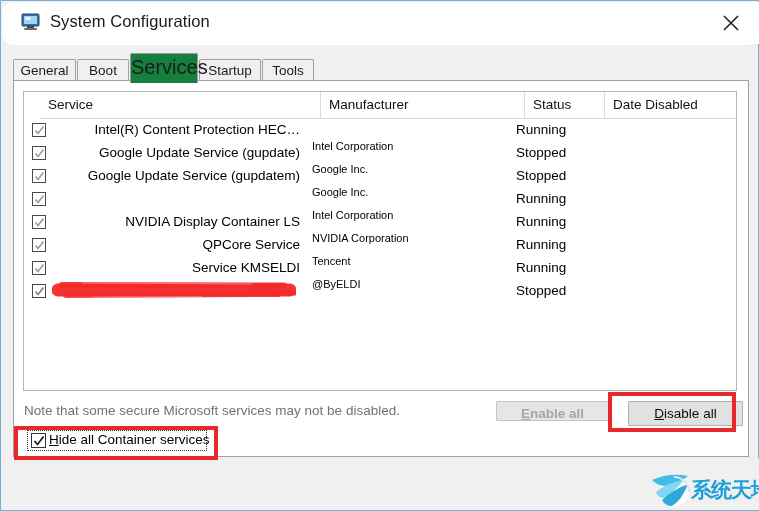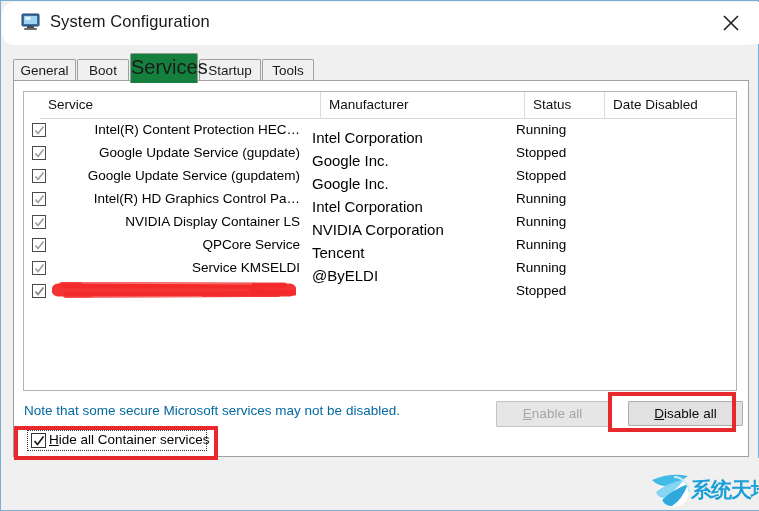--- a/index.html
+++ b/index.html
@@ -148,24 +148,24 @@
     position: absolute;
     left: 28px; top: 0;
     width: 248px; height: 23px;
     line-height: 22px;
     font-size: 13.5px;
     overflow: hidden;
     text-align: right;
   }
   .c-manu {
     position: absolute;
-    left: 288px; top: 8px;
+    left: 288px; top: 16px;
     width: 195px; height: 23px;
     line-height: 22px;
-    font-size: 15px;
+    font-size: 11px;
     overflow: hidden;
   }
   .c-status {
     position: absolute;
     left: 492px; top: 0;
     width: 70px; height: 23px;
     line-height: 22px;
     font-size: 13.5px;
   }
   .c-date {
@@ -181,21 +181,21 @@
     left: 28px; top: 1px;
     width: 244px; height: 18px;
     pointer-events: none;
   }
 
   
   #note {
     position: absolute;
     left: 10px; top: 322px;
     font-size: 13.5px;
-    color: #0369a1;
+    color: #737373;
     white-space: nowrap;
     text-align: center;
   }
   #hide-ms-wrap {
     position: absolute;
     left: 13px; top: 349px;
     height: 24px;
   }
   #hide-ms-focus {
     position: absolute;
@@ -228,21 +228,21 @@
     box-sizing: border-box;
     font-size: 13.5px;
     color: #0b0b0b;
     text-align: center;
     cursor: default;
     border-radius: 1px;
   }
   .btn.disabled { color: #a6a6a6; background:#e6e6e6; border-color:#c4c4c4; }
   .btn u { text-decoration: underline; }
 
-  #btn-enable-all { left: 482px; top: 320px; width: 113px; height: 26px; line-height: 23px; }
+  #btn-enable-all { left: 482px; top: 320px; width: 113px; height: 20px; line-height: 23px; font-weight: bold; }
   #btn-disable-all { left: 614px; top: 320px; width: 115px; height: 25px; line-height: 23px; }
 
   
   .redbox {
     position: absolute;
     border: 4px solid #e8282c;
     box-sizing: border-box;
     pointer-events: none;
   }
   #redbox-disable { left: 608px; top: 392px; width: 128px; height: 40px; }
@@ -374,21 +374,20 @@
           <span class="c-status">Stopped</span>
           <span class="c-date"></span>
         </div>
 
         <div class="row">
           <span class="cb">
             <svg width="11" height="11" viewBox="0 0 11 11">
                 <path d="M1.5 5.5 L4 8.5 L9.5 1.5" stroke="#9c9c9c" stroke-width="1.6" fill="none"></path>
               </svg>
           </span>
-          <span class="c-service">Intel(R) HD Graphics Control Pa…</span>
           <span class="c-manu">Intel Corporation</span>
           <span class="c-status">Running</span>
           <span class="c-date"></span>
         </div>
 
         <div class="row">
           <span class="cb">
             <svg width="11" height="11" viewBox="0 0 11 11">
                 <path d="M1.5 5.5 L4 8.5 L9.5 1.5" stroke="#9c9c9c" stroke-width="1.6" fill="none"></path>
               </svg>

